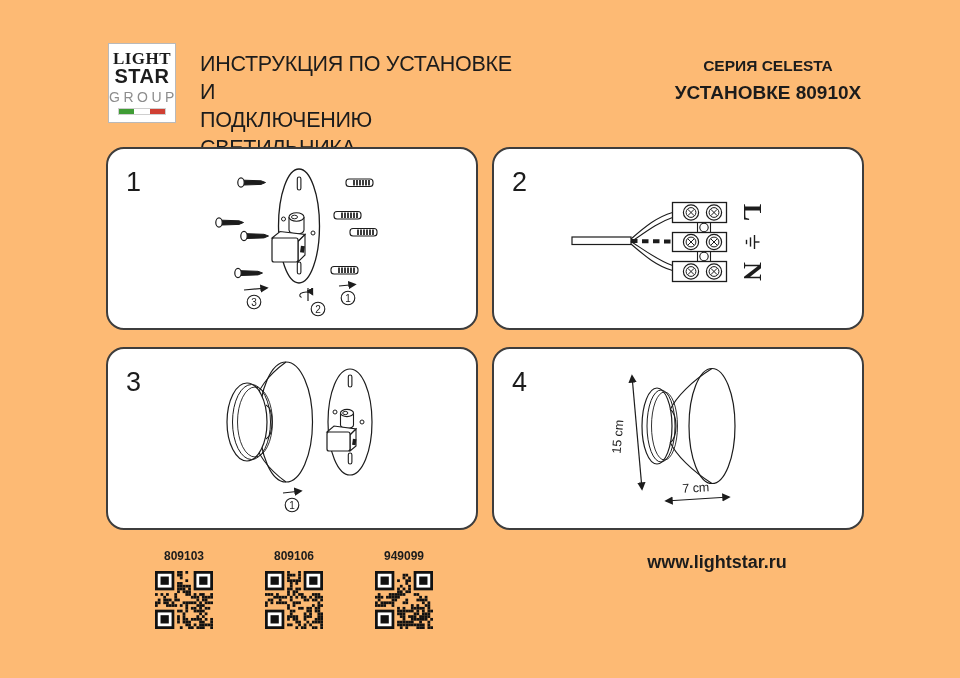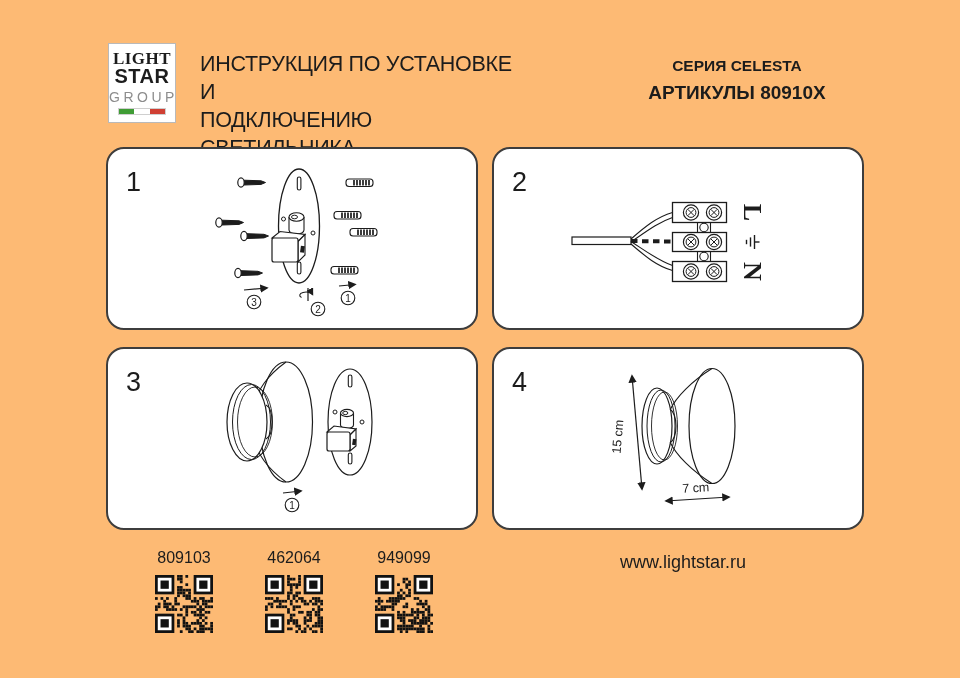--- a/index.html
+++ b/index.html
@@ -12,38 +12,38 @@
   .logo-w1{font-family:"Liberation Serif",serif;font-weight:700;font-size:17px;line-height:.95;letter-spacing:.5px;}
   .logo-w2{font-family:Liberation Sans, sans-serif;font-weight:700;font-size:20px;line-height:.95;letter-spacing:.5px;}
   .logo-w3{font-size:14px;letter-spacing:3.5px;color:#8d8d8d;margin:3px 0 0 3px;}
   .flag{width:46px;height:5px;display:flex;margin-top:3px;border:1px solid #cfcfcf;}
   .flag span{flex:1;}
   .flag .g{background:var(--flag_green,#3f9c35);}
   .flag .w{background:#fff;}
   .flag .r{background:var(--flag_red,#cf3f33);}
   .title{position:absolute;left:200px;top:51px;width:330px;font-weight:400;font-size:21.5px;
          line-height:1.3;letter-spacing:-.3px;}
-  .hdr-right{position:absolute;left:627px;top:57px;width:220px;text-align:center;}
+  .hdr-right{position:absolute;left:658px;top:57px;width:220px;text-align:center;}
   .series{font-weight:700;font-size:15.5px;}
   .articles{font-weight:700;font-size:19px;margin-top:7px;}
   
   .panel{position:absolute;width:368px;height:179px;border:2px solid #3d3d3d;border-radius:18px;background:#fff;}
   #p1{left:106px;top:147px;} #p2{left:492px;top:147px;}
   #p3{left:106px;top:347px;} #p4{left:492px;top:347px;}
   .panel svg{display:block;color:var(--ink,#1c1c1c);}
   .pnum{font-size:27px;font-family:"Liberation Sans",sans-serif;fill:currentColor;}
   .mk{font-size:10px;font-family:"Liberation Sans",sans-serif;fill:currentColor;}
   .tl{font-family:"Liberation Serif",serif;font-weight:700;font-size:26px;fill:currentColor;}
   .dim{font-size:12.5px;font-family:"Liberation Sans",sans-serif;fill:currentColor;}
   
   .art-col{position:absolute;top:549px;width:90px;text-align:center;}
   #art1{left:139px;} #art2{left:249px;} #art3{left:359px;}
-  .art-num{font-weight:400;font-size:16px;text-align:center;}
+  .art-num{font-weight:700;font-size:12px;text-align:center;}
   .qr{width:58px;height:58px;margin:8px auto 0;}
-  .website{position:absolute;left:583px;top:552px;width:200px;text-align:center;font-weight:400;font-size:18px;}
+  .website{position:absolute;left:617px;top:552px;width:200px;text-align:center;font-weight:700;font-size:18px;}
 </style>
 </head>
 <body>
 
 <div class="page">
 
   <div class="logo-box">
     <div class="logo-w1">LIGHT</div>
     <div class="logo-w2">STAR</div>
     <div class="logo-w3">GROUP</div>
@@ -54,21 +54,21 @@
     </div>
   </div>
 
   <div class="title">
     <div>ИНСТРУКЦИЯ ПО УСТАНОВКЕ И</div>
     <div>ПОДКЛЮЧЕНИЮ СВЕТИЛЬНИКА</div>
   </div>
 
   <div class="hdr-right">
     <div class="series">СЕРИЯ CELESTA</div>
-    <div class="articles">АРТИКУЛЫ 80910X</div>
+    <div class="articles">УСТАНОВКЕ 80910X</div>
   </div>
 
   <div class="panel" id="p1">
     <svg width="364" height="175" viewBox="0 0 364 175">
       <defs>
         <marker id="ah" viewBox="0 0 10 10" refX="8" refY="5" markerWidth="7" markerHeight="7" orient="auto-start-reverse">
           <path d="M0,0 L10,5 L0,10 z" fill="#1c1c1c"></path>
         </marker>
       </defs>
       <text class="pnum" x="18" y="42">1</text>
@@ -400,21 +400,21 @@
           <rect x="5.523809523809524" y="5.523809523809524" width="8.285714285714285" height="8.285714285714285" fill="#111"></rect>
           <rect x="38.666666666666664" y="0" width="19.333333333333332" height="19.333333333333332" fill="#111"></rect>
           <rect x="41.42857142857143" y="2.761904761904762" width="13.80952380952381" height="13.80952380952381" fill="#fff"></rect>
           <rect x="44.19047619047619" y="5.523809523809524" width="8.285714285714285" height="8.285714285714285" fill="#111"></rect>
           <rect x="0" y="38.666666666666664" width="19.333333333333332" height="19.333333333333332" fill="#111"></rect>
           <rect x="2.761904761904762" y="41.42857142857143" width="13.80952380952381" height="13.80952380952381" fill="#fff"></rect>
           <rect x="5.523809523809524" y="44.19047619047619" width="8.285714285714285" height="8.285714285714285" fill="#111"></rect>
         </svg></div>
   </div>
   <div class="art-col" id="art2">
-    <div class="art-num">462064</div>
+    <div class="art-num">809106</div>
     <div class="qr"><svg width="58" height="58" viewBox="0 0 58 58">
           <rect x="22.095238095238095" y="0" width="2.761904761904762" height="2.761904761904762" fill="#111"></rect>
           <rect x="33.14285714285714" y="0" width="2.761904761904762" height="2.761904761904762" fill="#111"></rect>
           <rect x="22.095238095238095" y="2.761904761904762" width="2.761904761904762" height="2.761904761904762" fill="#111"></rect>
           <rect x="24.857142857142858" y="2.761904761904762" width="2.761904761904762" height="2.761904761904762" fill="#111"></rect>
           <rect x="27.61904761904762" y="2.761904761904762" width="2.761904761904762" height="2.761904761904762" fill="#111"></rect>
           <rect x="33.14285714285714" y="2.761904761904762" width="2.761904761904762" height="2.761904761904762" fill="#111"></rect>
           <rect x="22.095238095238095" y="5.523809523809524" width="2.761904761904762" height="2.761904761904762" fill="#111"></rect>
           <rect x="33.14285714285714" y="5.523809523809524" width="2.761904761904762" height="2.761904761904762" fill="#111"></rect>
           <rect x="22.095238095238095" y="8.285714285714285" width="2.761904761904762" height="2.761904761904762" fill="#111"></rect>

